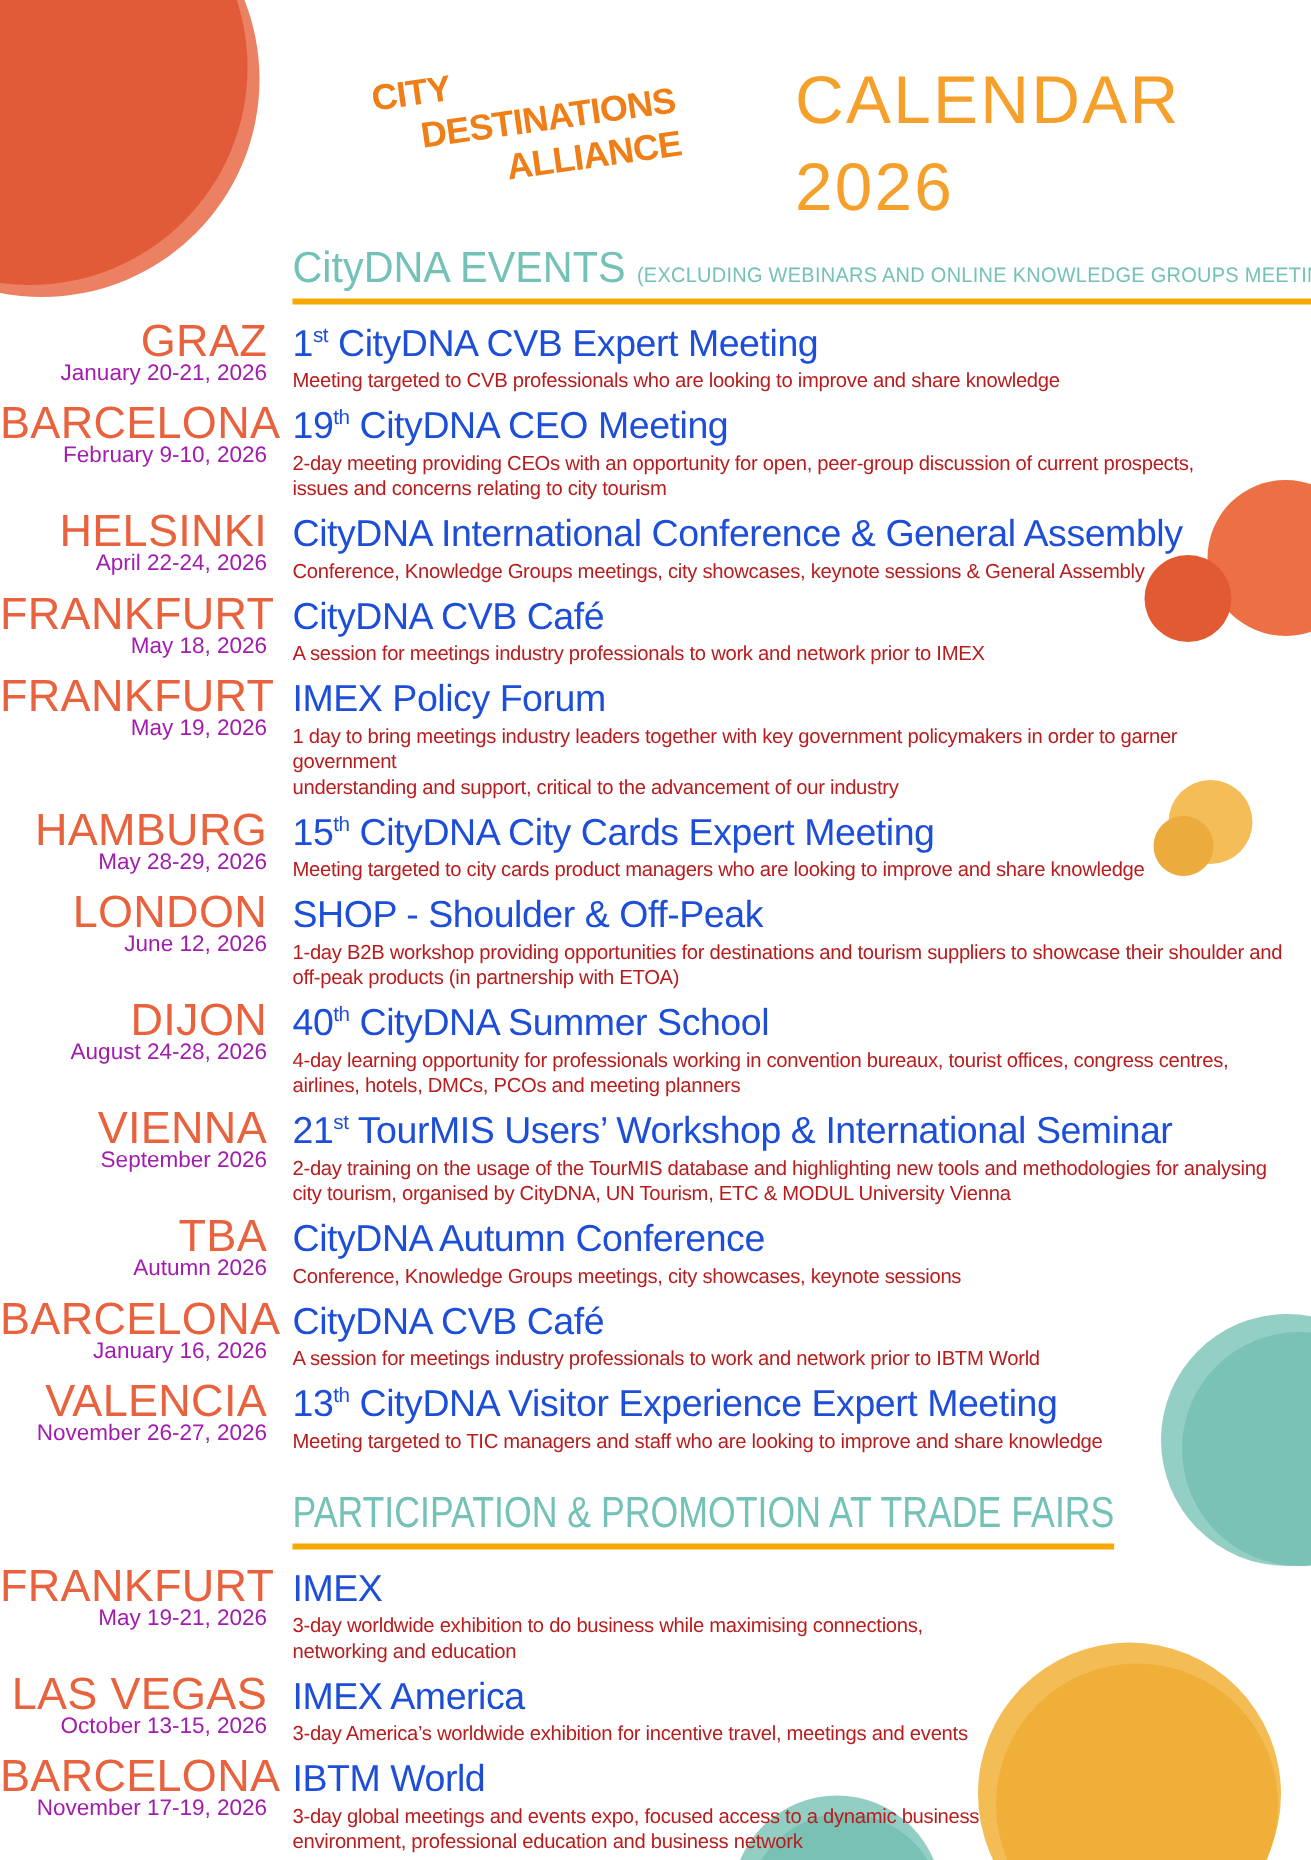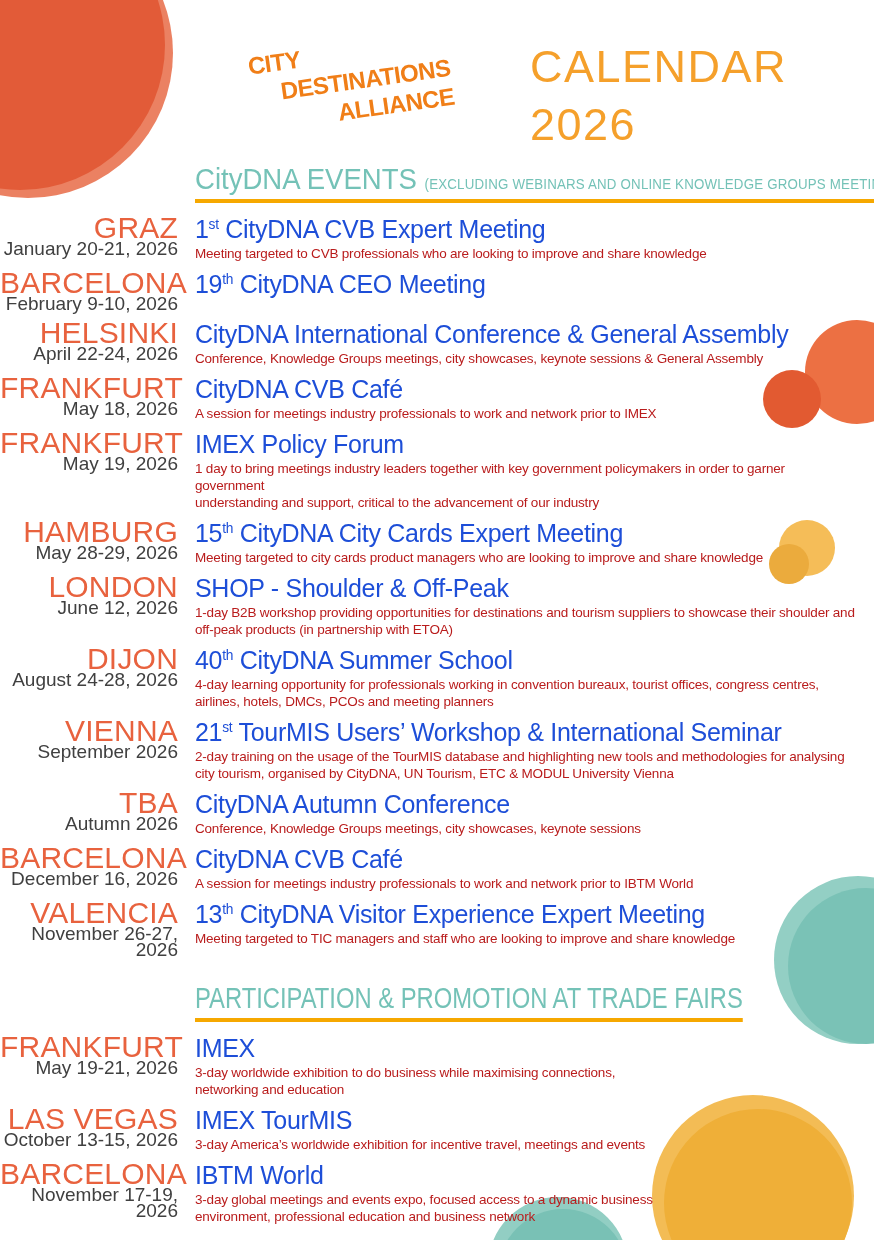--- a/index.html
+++ b/index.html
@@ -40,21 +40,21 @@
     color:#F5A02B;font-size:45px;line-height:58px;letter-spacing:1.5px;font-weight:400;
   }
 
   .content{position:absolute;left:0;top:163px;width:855px;z-index:2;}
   .row{
     display:grid;grid-template-columns:178px 660px;column-gap:17px;
     margin-bottom:9px;
   }
   .cell-left{text-align:right;}
   .city{color:#E8623E;font-size:30px;line-height:24px;letter-spacing:0.2px;text-align:right;}
-  .date{color:#404040;font-size:19px;line-height:16px;margin-top:1px;}
+  .date{color:#a21caf;font-size:15px;line-height:16px;margin-top:1px;}
   .etitle{color:#1d4ed8;font-size:25px;line-height:27px;letter-spacing:-0.3px;margin-bottom:2px;}
   .etitle sup{font-size:55%;line-height:0;}
   .edesc{color:#b91c1c;font-size:13.5px;line-height:17px;letter-spacing:-0.2px;white-space:pre-line;}
 
   .sec-head-row{margin-bottom:13px;}
   .sec2{margin-top:24px;}
   .h-wrap{
     display:inline-block;border-bottom:4px solid #F6A800;padding-bottom:4px;
     transform-origin:left bottom;white-space:nowrap;
   }
@@ -118,20 +118,22 @@
       </div>
     </div>
 
     <div class="row">
       <div class="cell-left">
         <div class="city">BARCELONA</div>
         <div class="date">February 9-10, 2026</div>
       </div>
       <div>
         <div class="etitle"><span>19</span><sup>th</sup><span> CityDNA CEO Meeting</span></div>
+        <div class="edesc">2-day meeting providing CEOs with an opportunity for open, peer-group discussion of current prospects,
+issues and concerns relating to city tourism</div>
       </div>
     </div>
 
     <div class="row">
       <div class="cell-left">
         <div class="city">HELSINKI</div>
         <div class="date">April 22-24, 2026</div>
       </div>
       <div>
         <div class="etitle"><span></span><sup></sup><span>CityDNA International Conference &amp; General Assembly</span></div>
@@ -216,21 +218,21 @@
       </div>
       <div>
         <div class="etitle"><span></span><sup></sup><span>CityDNA Autumn Conference</span></div>
         <div class="edesc">Conference, Knowledge Groups meetings, city showcases, keynote sessions</div>
       </div>
     </div>
 
     <div class="row">
       <div class="cell-left">
         <div class="city">BARCELONA</div>
-        <div class="date">December 16, 2026</div>
+        <div class="date">January 16, 2026</div>
       </div>
       <div>
         <div class="etitle"><span></span><sup></sup><span>CityDNA CVB Café</span></div>
         <div class="edesc">A session for meetings industry professionals to work and network prior to IBTM World</div>
       </div>
     </div>
 
     <div class="row">
       <div class="cell-left">
         <div class="city">VALENCIA</div>
@@ -262,21 +264,21 @@
 networking and education</div>
       </div>
     </div>
 
     <div class="row">
       <div class="cell-left">
         <div class="city">LAS VEGAS</div>
         <div class="date">October 13-15, 2026</div>
       </div>
       <div>
-        <div class="etitle"><span></span><sup></sup><span>IMEX TourMIS</span></div>
+        <div class="etitle"><span></span><sup></sup><span>IMEX America</span></div>
         <div class="edesc">3-day America’s worldwide exhibition for incentive travel, meetings and events</div>
       </div>
     </div>
 
     <div class="row">
       <div class="cell-left">
         <div class="city">BARCELONA</div>
         <div class="date">November 17-19, 2026</div>
       </div>
       <div>

